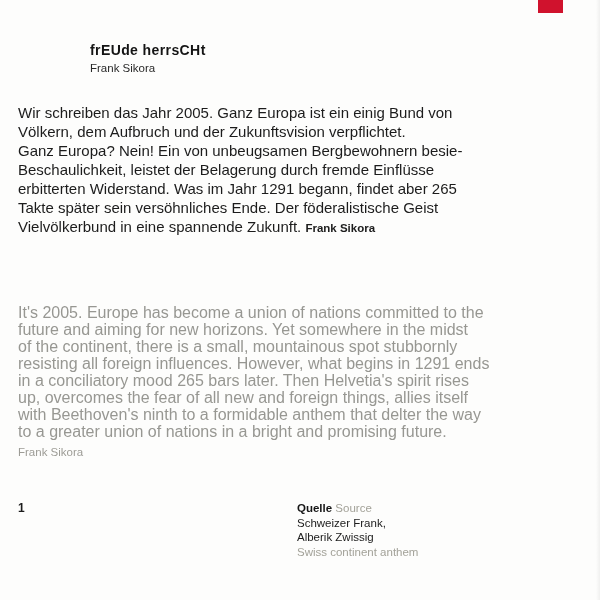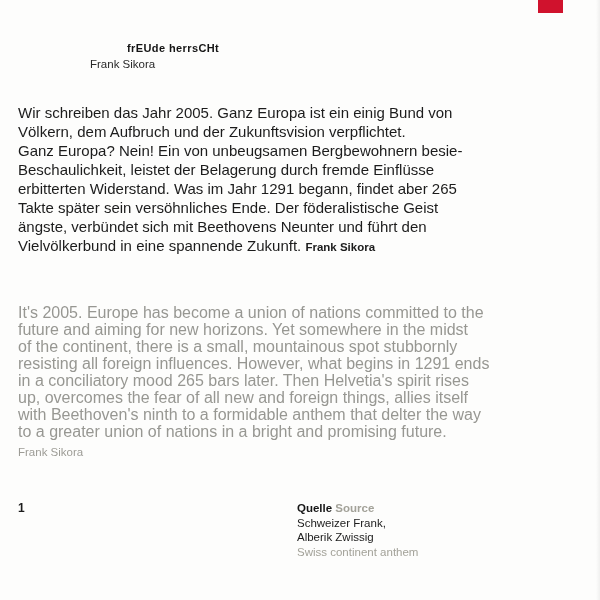--- a/index.html
+++ b/index.html
@@ -12,25 +12,24 @@
     color: #1c1c1c;
     overflow: hidden;
   }
   .red-mark {
     position: absolute;
     left: 538px; top: 0;
     width: 25px; height: 13px;
   }
   .header { position: absolute; left: 90px; top: 42px; }
   .title {
-    font-size: 11px;
+    font-size: 14px;
     font-weight: bold;
     letter-spacing: 0.4px;
     color: #141414;
-    margin-left: 37px;
   }
   .subtitle {
     margin-top: 4px;
     font-size: 11.5px;
     color: #2a2a2a;
   }
   .paragraph {
     position: absolute;
     left: 18px;
     width: 500px;
@@ -66,21 +65,21 @@
     color: #1c1c1c;
   }
   .source-block {
     position: absolute;
     left: 297px; top: 501px;
     font-size: 11.5px;
     line-height: 14.5px;
     color: #1c1c1c;
   }
   .source-label-de { font-weight: bold; color: #161616; }
-  .source-label-en { font-weight: bold; color: #a3a299; }
+  .source-label-en { font-weight: normal; color: #a3a299; }
   .source-line-en { color: #a3a299; }
   
   .scan-edge {
     position: absolute;
     right: 0; top: 0;
     width: 4px; height: 600px;
     background: linear-gradient(to right, rgba(0,0,0,0), rgba(0,0,0,0.05));
   }
 </style>
 </head>
@@ -95,21 +94,20 @@
 </div>
 
 <div class="paragraph german">
   <div>
       <div class="line">Wir schreiben das Jahr 2005. Ganz Europa ist ein einig Bund von</div>
       <div class="line">Völkern, dem Aufbruch und der Zukunftsvision verpflichtet.</div>
       <div class="line">Ganz Europa? Nein! Ein von unbeugsamen Bergbewohnern besie-</div>
       <div class="line">Beschaulichkeit, leistet der Belagerung durch fremde Einflüsse</div>
       <div class="line">erbitterten Widerstand. Was im Jahr 1291 begann, findet aber 265</div>
       <div class="line">Takte später sein versöhnliches Ende. Der föderalistische Geist</div>
-      <div class="line">ängste, verbündet sich mit Beethovens Neunter und führt den</div>
     </div>
   <div class="line">
     <span>Vielvölkerbund in eine spannende Zukunft.</span>
     <span class="inline-attribution">Frank Sikora</span>
   </div>
 </div>
 
 <div class="paragraph english">
   <div>
       <div class="line">It's 2005. Europe has become a union of nations committed to the</div>

